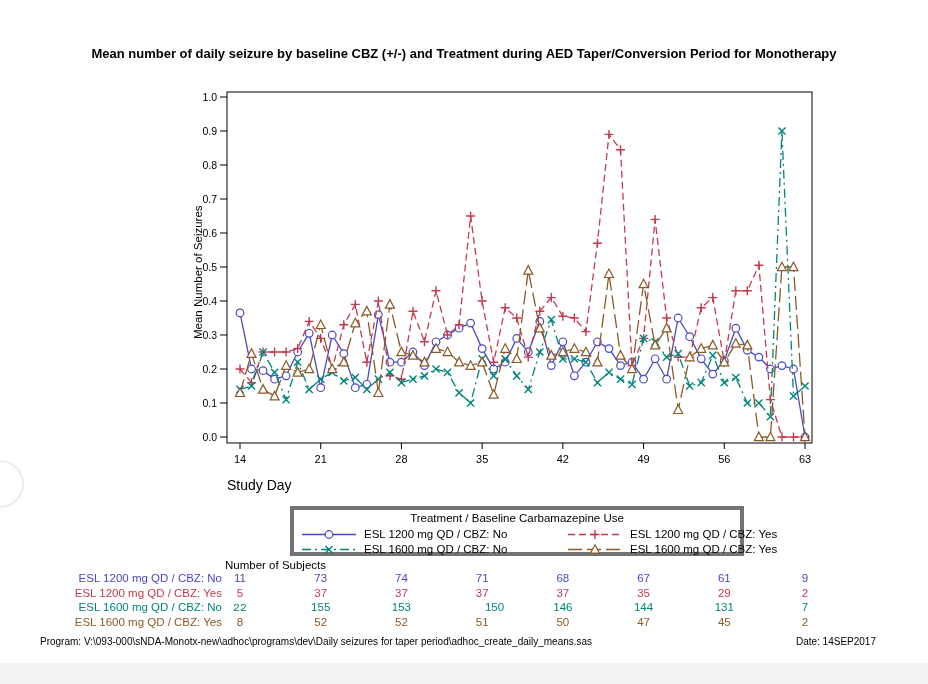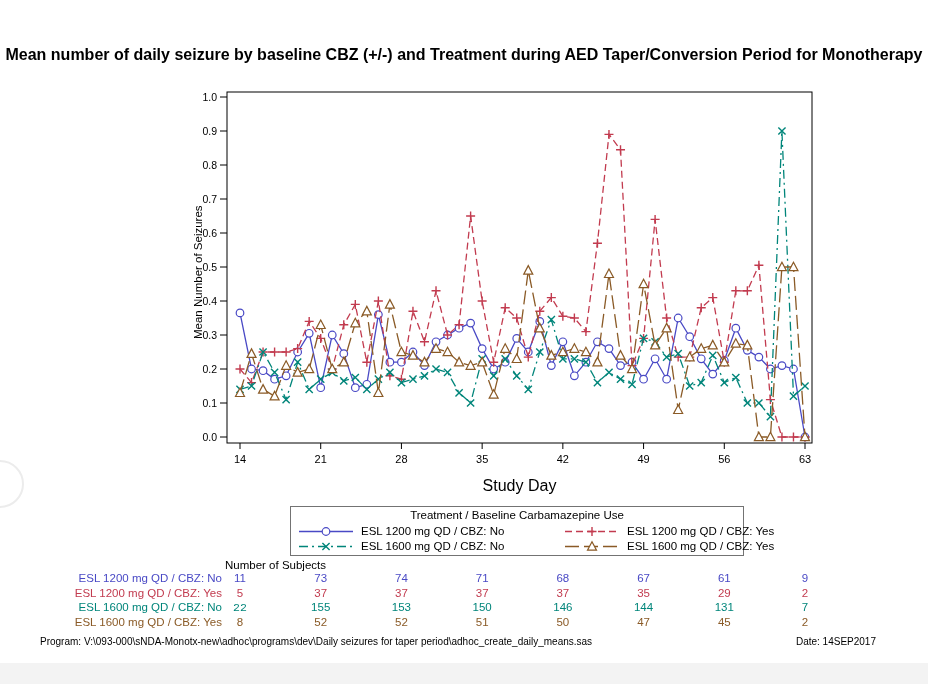--- a/index.html
+++ b/index.html
@@ -1,25 +1,25 @@
 <!DOCTYPE html>
 <html><head>
 <meta charset="utf-8">
 <style>
   html,body{margin:0;padding:0;background:#fff;}
   #page{position:relative;width:928px;height:684px;background:#ffffff;overflow:hidden;
         font-family:"Liberation Sans","DejaVu Sans",sans-serif;color:#000;}
-  .title-line{position:absolute;left:0;right:0;text-align:center;font-weight:bold;font-size:16px;}
+  .title-line{position:absolute;left:0;right:0;text-align:center;font-weight:bold;font-size:13px;}
   #title1{top:46px;}
   #title2{top:61px;}
   #chart-svg{position:absolute;left:0;top:0;}
   #y-axis-title{position:absolute;left:192px;top:339px;transform:rotate(-90deg);transform-origin:0 0;
                 white-space:nowrap;font-size:11.5px;}
-  #x-axis-title{position:absolute;left:227px;width:585px;top:477px;text-align:center;font-size:16px;}
-  #legend-box{position:absolute;left:290px;top:506px;width:454px;height:50px;border:1px solid #737373;box-sizing:border-box;}
+  #x-axis-title{position:absolute;left:227px;width:585px;top:477px;font-size:14px;}
+  #legend-box{position:absolute;left:290px;top:506px;width:454px;height:50px;border:4px solid #737373;box-sizing:border-box;}
   #legend-title{text-align:center;font-size:11.5px;margin-top:2px;}
   .legend-entry{position:absolute;display:flex;align-items:center;gap:6px;height:14px;}
   .legend-entry .lbl{font-size:11.5px;white-space:nowrap;}
   #subjects-title{position:absolute;left:225px;top:559px;font-size:11.5px;}
   .subjects-label{position:absolute;left:0;width:222px;text-align:right;font-size:11.5px;white-space:nowrap;}
   .subjects-value{position:absolute;width:44px;text-align:center;font-size:11.5px;}
   .footer-text{position:absolute;top:636px;font-size:10px;white-space:nowrap;}
   #footer-program{left:40px;}
   #footer-date{right:52px;}
   #bottom-strip{position:absolute;left:0;top:663px;width:928px;height:21px;background:#f3f3f3;}
@@ -331,21 +331,21 @@
       <span class="subjects-value" style="top: 586.5px; left: 379.429px; color: rgb(194, 59, 79);">37</span>
       <span class="subjects-value" style="top: 586.5px; left: 460.143px; color: rgb(194, 59, 79);">37</span>
       <span class="subjects-value" style="top: 586.5px; left: 540.857px; color: rgb(194, 59, 79);">37</span>
       <span class="subjects-value" style="top: 586.5px; left: 621.571px; color: rgb(194, 59, 79);">35</span>
       <span class="subjects-value" style="top: 586.5px; left: 702.286px; color: rgb(194, 59, 79);">29</span>
       <span class="subjects-value" style="top: 586.5px; left: 783px; color: rgb(194, 59, 79);">2</span>
       <div class="subjects-label" style="top: 601px; color: rgb(0, 133, 122);">ESL 1600 mg QD / CBZ: No</div>
       <span class="subjects-value" style="top: 601px; left: 218px; color: rgb(0, 133, 122); font-family: Liberation Mono, monospace;">22</span>
       <span class="subjects-value" style="top: 601px; left: 298.714px; color: rgb(0, 133, 122);">155</span>
       <span class="subjects-value" style="top: 601px; left: 379.429px; color: rgb(0, 133, 122);">153</span>
-      <span class="subjects-value" style="top: 601px; left: 460.143px; color: rgb(0, 133, 122);">150</span>
+      <span class="subjects-value" style="top: 601px; left: 460.143px; color: rgb(0, 133, 122); text-align: right;">150</span>
       <span class="subjects-value" style="top: 601px; left: 540.857px; color: rgb(0, 133, 122);">146</span>
       <span class="subjects-value" style="top: 601px; left: 621.571px; color: rgb(0, 133, 122);">144</span>
       <span class="subjects-value" style="top: 601px; left: 702.286px; color: rgb(0, 133, 122);">131</span>
       <span class="subjects-value" style="top: 601px; left: 783px; color: rgb(0, 133, 122);">7</span>
       <div class="subjects-label" style="top: 615.5px; color: rgb(138, 90, 38);">ESL 1600 mg QD / CBZ: Yes</div>
       <span class="subjects-value" style="top: 615.5px; left: 218px; color: rgb(138, 90, 38);">8</span>
       <span class="subjects-value" style="top: 615.5px; left: 298.714px; color: rgb(138, 90, 38);">52</span>
       <span class="subjects-value" style="top: 615.5px; left: 379.429px; color: rgb(138, 90, 38);">52</span>
       <span class="subjects-value" style="top: 615.5px; left: 460.143px; color: rgb(138, 90, 38);">51</span>
       <span class="subjects-value" style="top: 615.5px; left: 540.857px; color: rgb(138, 90, 38);">50</span>

